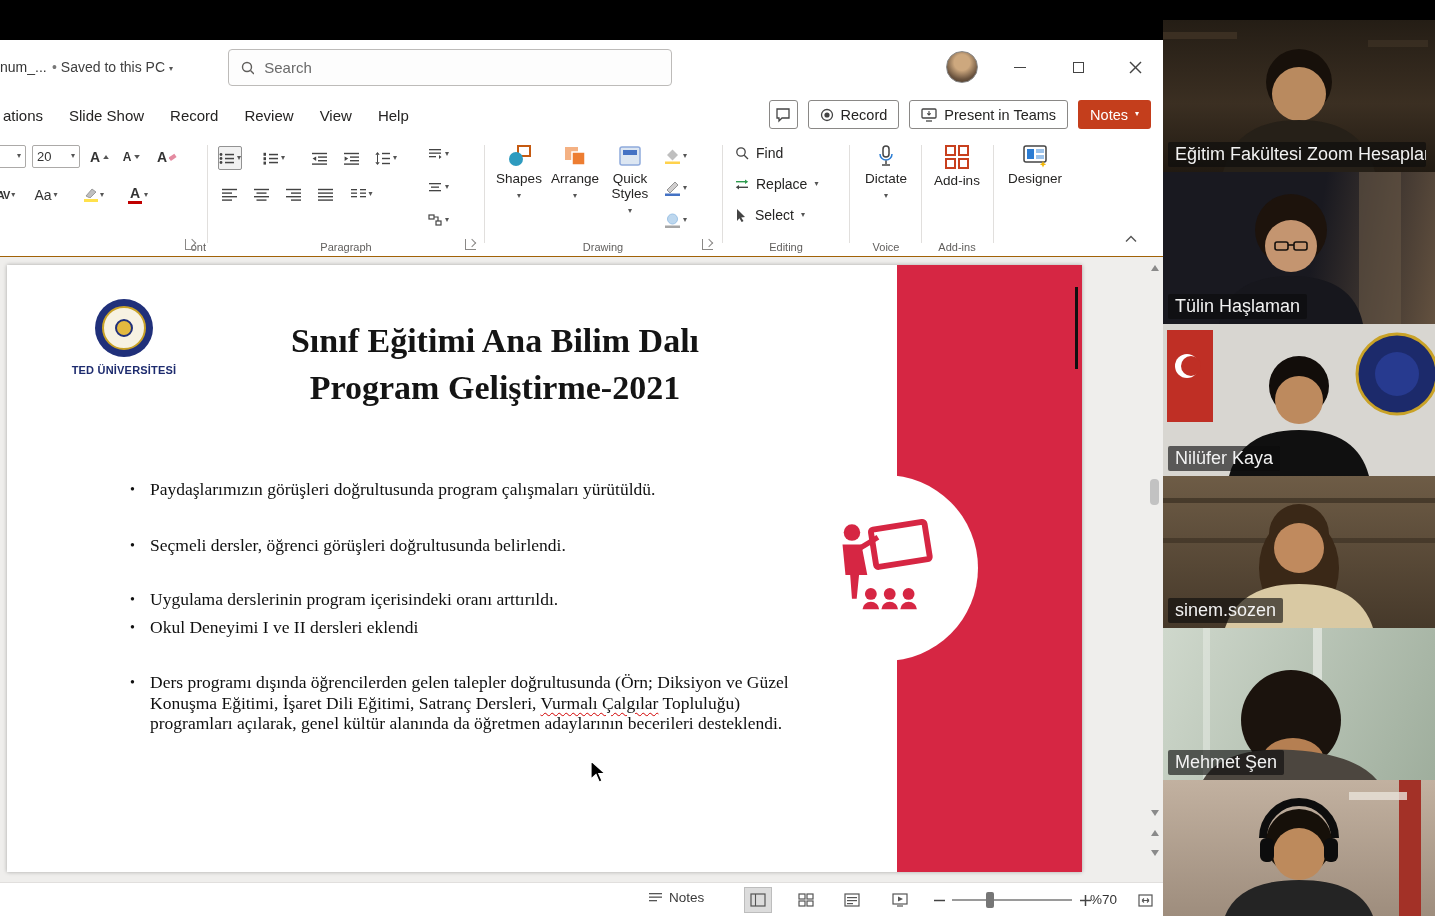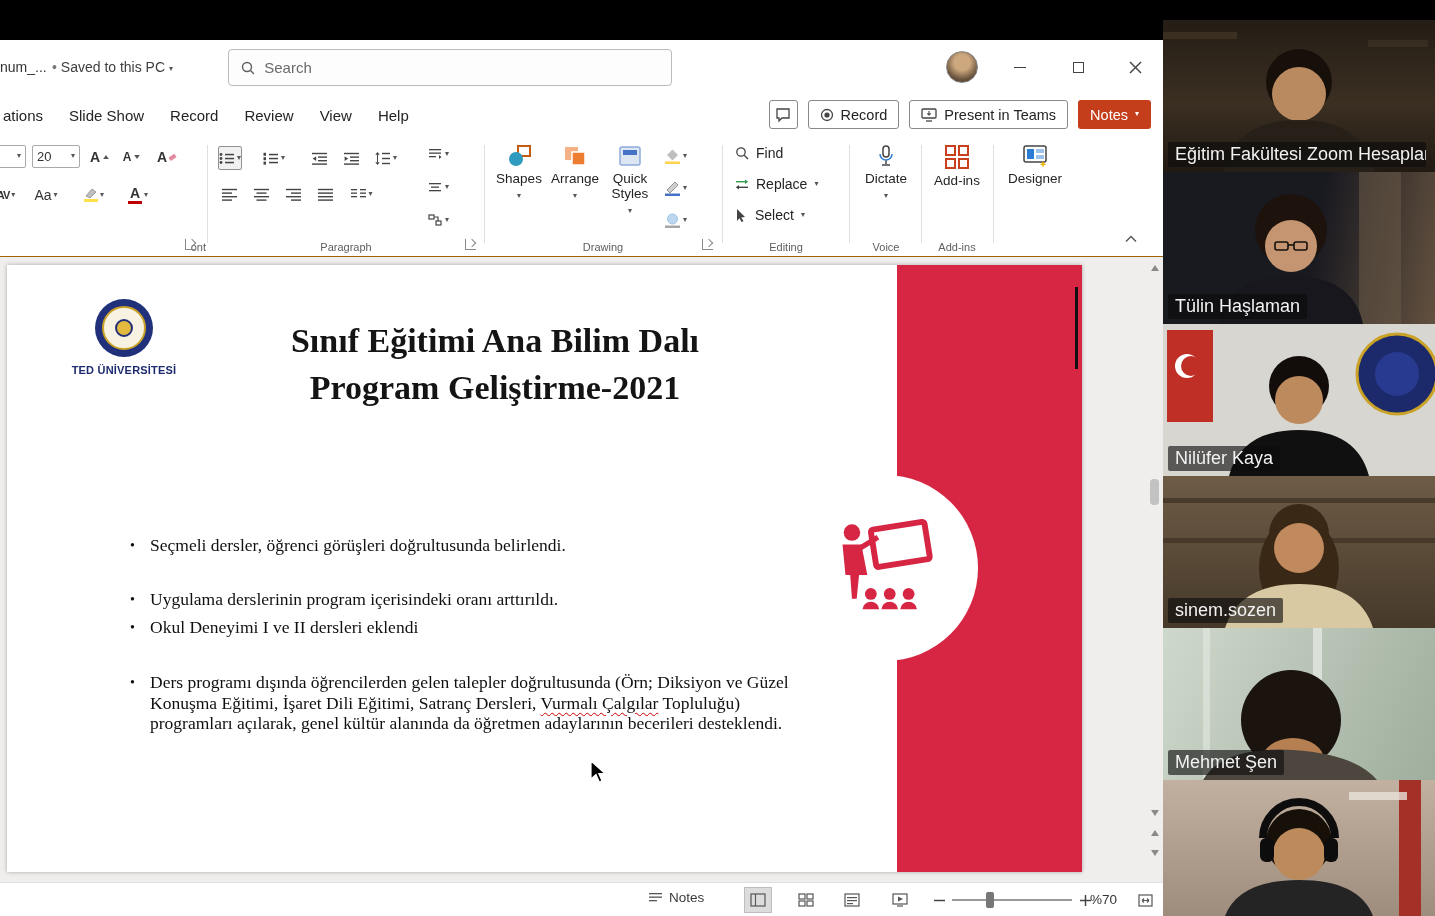--- a/index.html
+++ b/index.html
@@ -533,20 +533,21 @@
           </svg>
         </div>
         <div class="logo">
           <div class="emblem"></div>
           <div class="logo-caption">TED ÜNİVERSİTESİ</div>
         </div>
         <div class="slide-title">
           <div>Sınıf Eğitimi Ana Bilim Dalı</div>
           <div>Program Geliştirme-2021</div>
         </div>
+        <div class="bullet" style="top:214px">Paydaşlarımızın görüşleri doğrultusunda program çalışmaları yürütüldü.</div>
         <div class="bullet" style="top:270px">Seçmeli dersler, öğrenci görüşleri doğrultusunda belirlendi.</div>
         <div class="bullet" style="top:324px">Uygulama derslerinin program içerisindeki oranı arttırıldı.</div>
         <div class="bullet" style="top:352px">Okul Deneyimi I ve II  dersleri eklendi</div>
         <div class="bullet" style="top:407px"><span>Ders programı dışında öğrencilerden gelen talepler doğrultusunda (Örn; Diksiyon ve Güzel Konuşma Eğitimi, İşaret Dili Eğitimi, Satranç Dersleri, </span><span class="squig">Vurmalı Çalgılar</span><span> Topluluğu) programları açılarak, genel kültür alanında da öğretmen adaylarının becerileri desteklendi.</span></div>
       </div>
 
       <div class="sbar">
         <button class="sb-btn" style="top:4px">
             <span class="tri-up"></span>
           </button>

